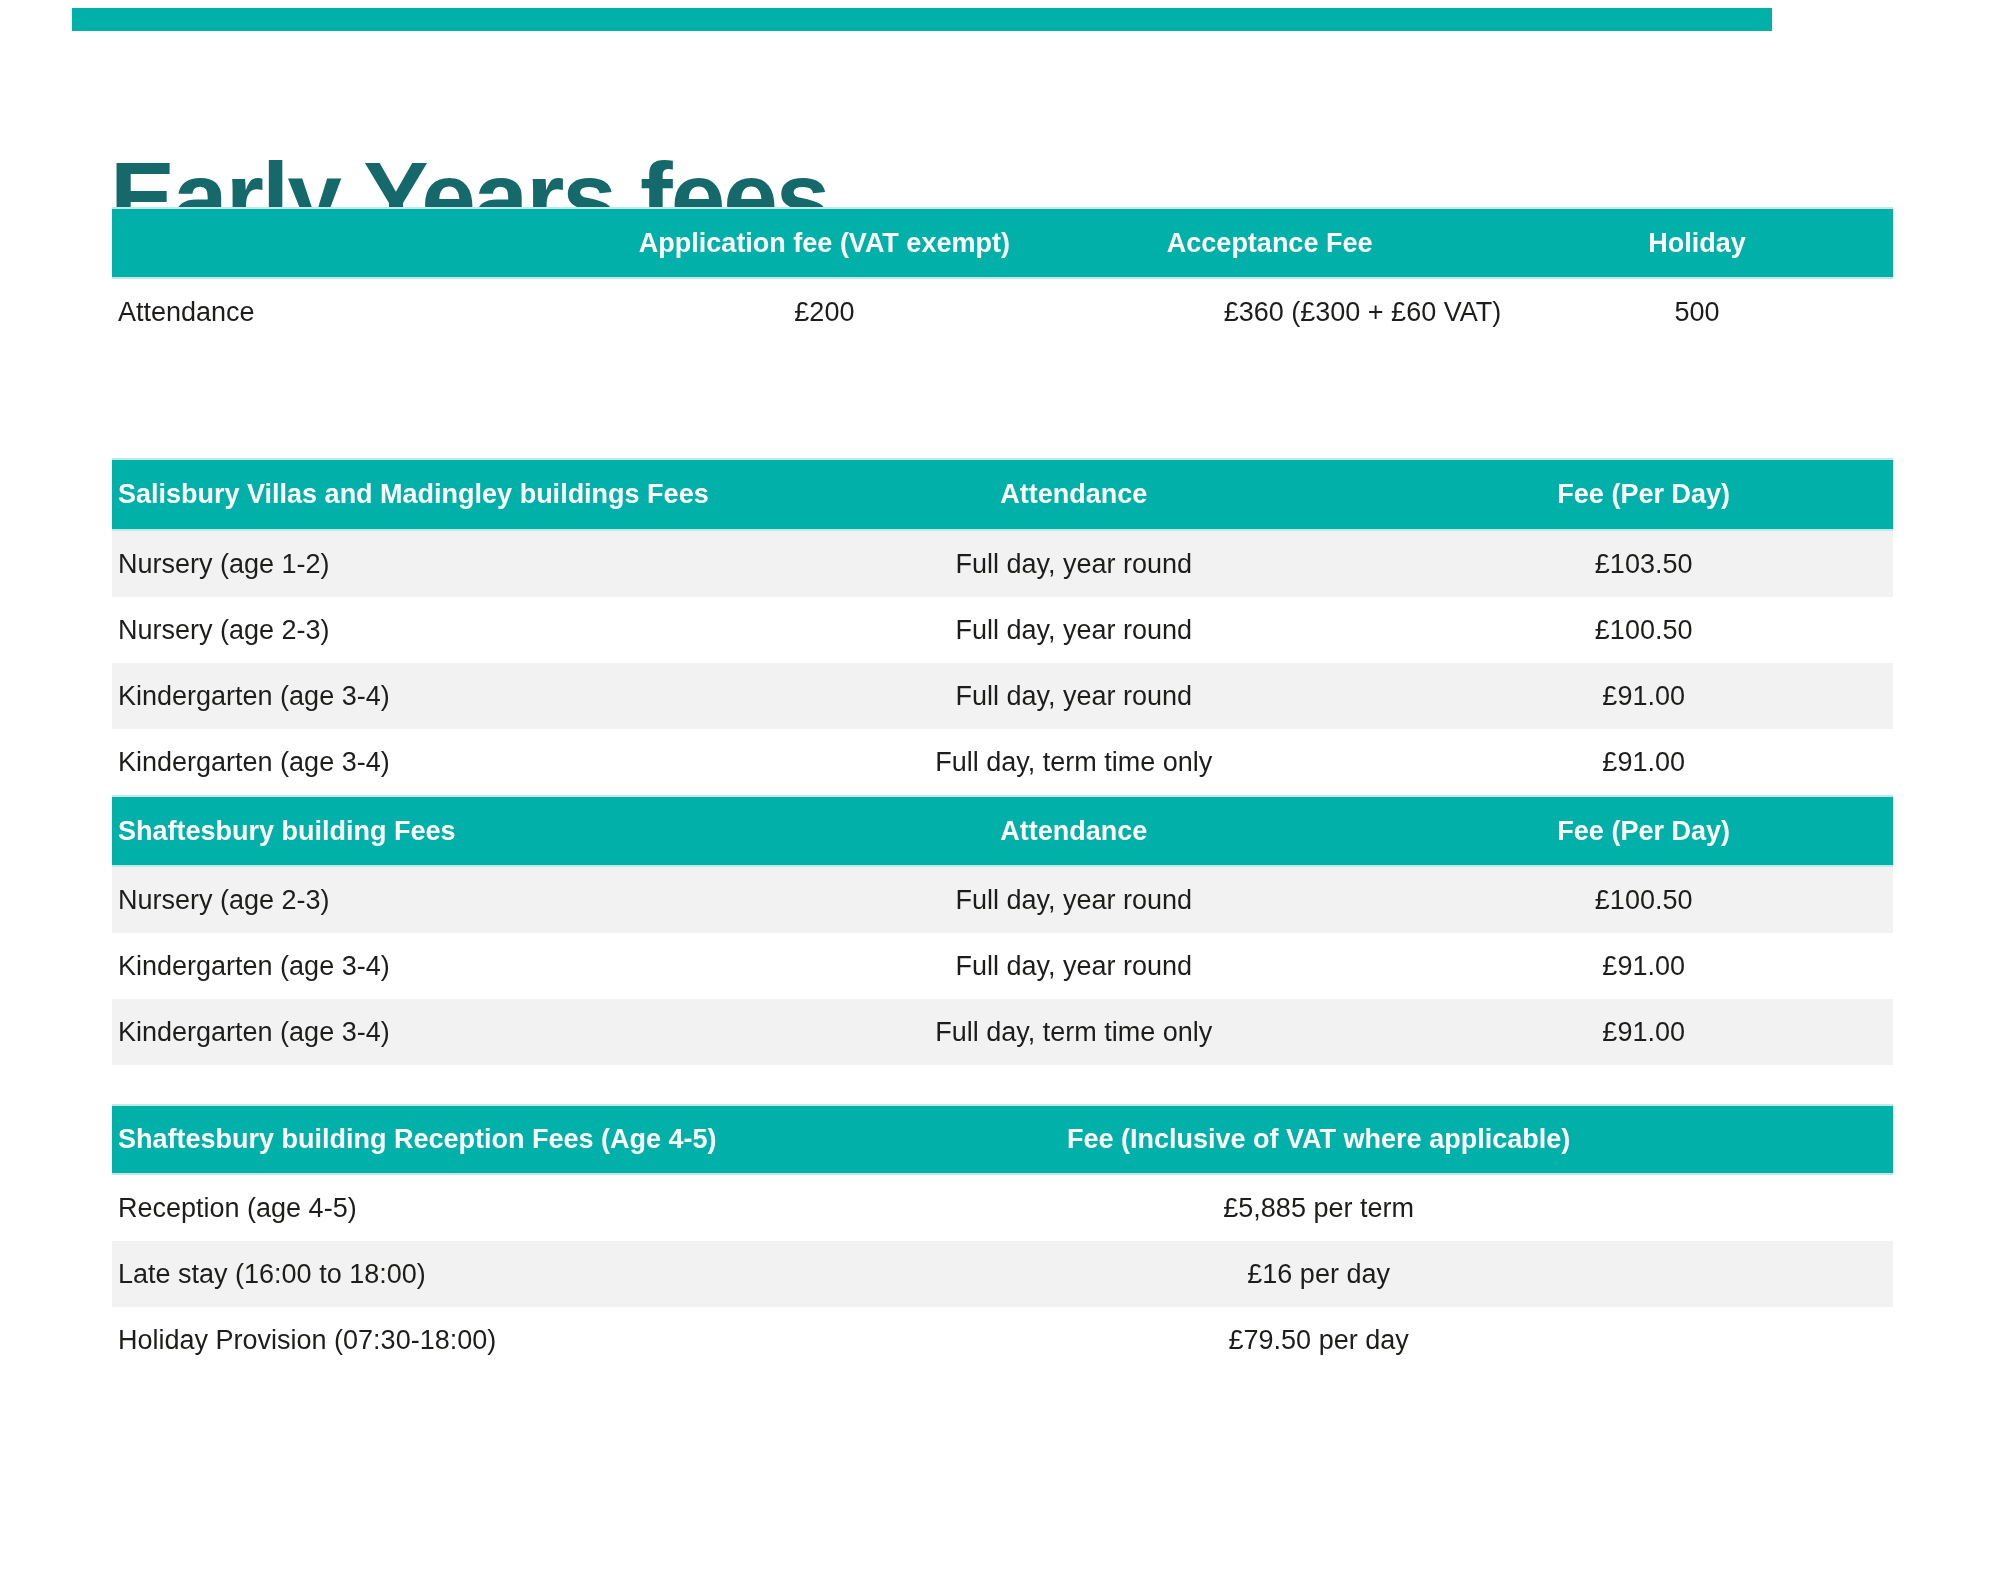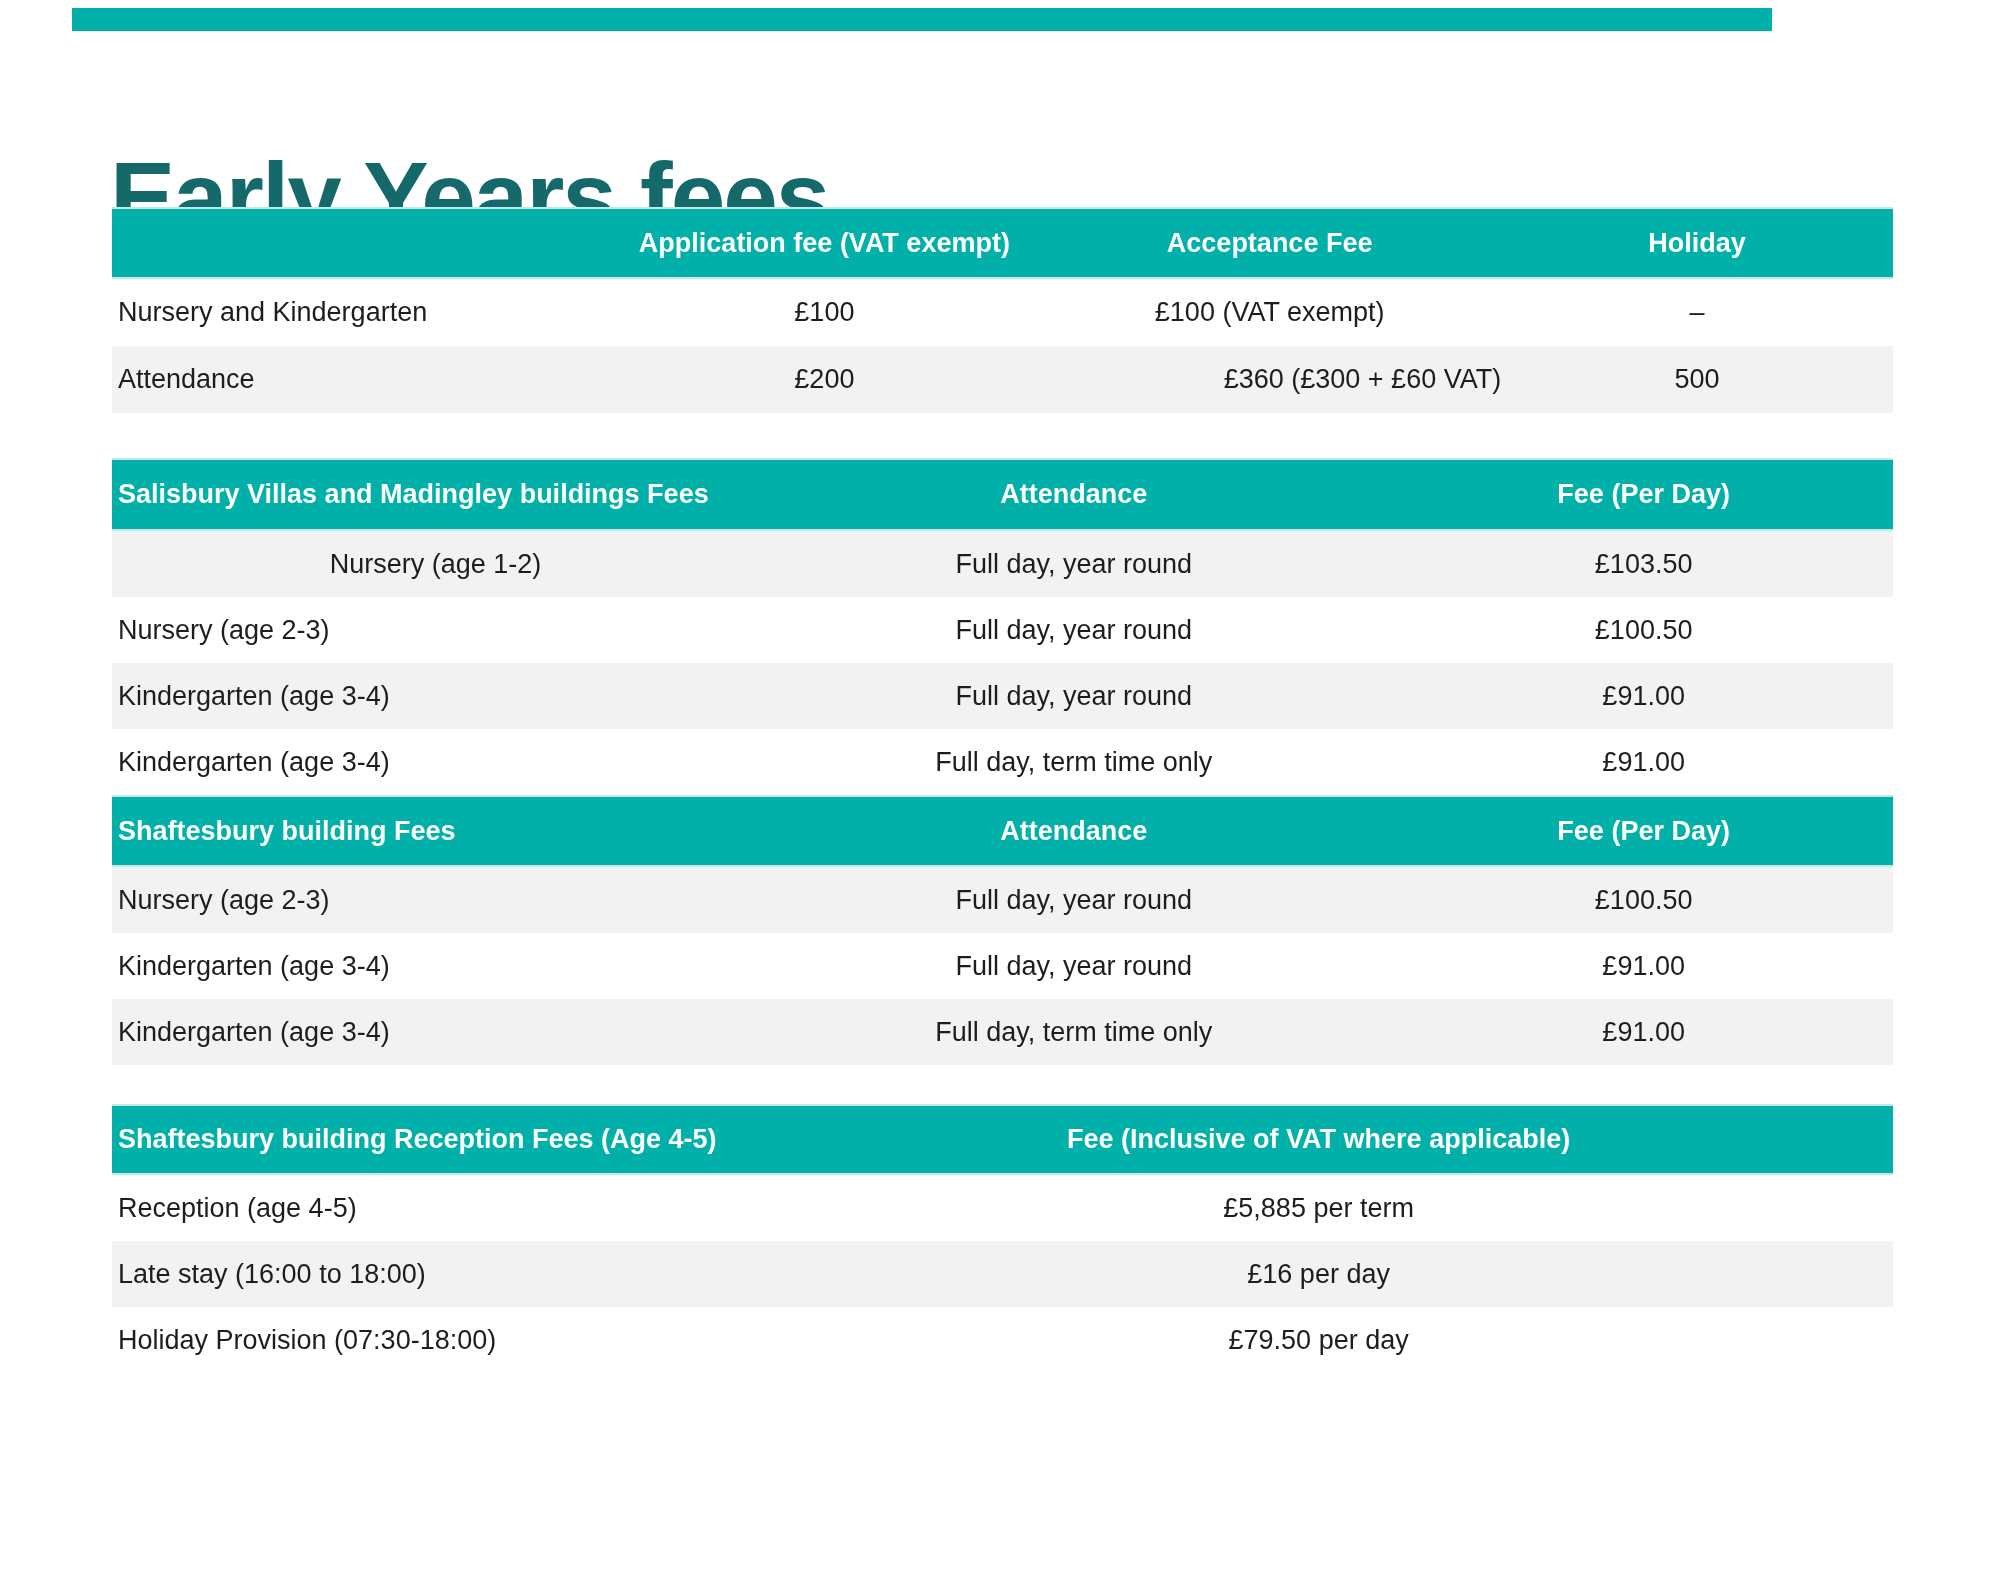--- a/index.html
+++ b/index.html
@@ -89,26 +89,20 @@
         <thead>
           <tr>
             <th class="first" style="text-align: left;"></th>
             <th class="" style="text-align: center;">Application fee (VAT exempt)</th>
             <th class="" style="text-align: center;">Acceptance Fee</th>
             <th class="" style="text-align: center;">Holiday</th>
           </tr>
         </thead>
         <tbody>
           <tr>
-            <td class="first" style="text-align: left;">Nursery and Kindergarten</td>
-            <td class="" style="text-align: center;">£100</td>
-            <td class="" style="text-align: center;">£100 (VAT exempt)</td>
-            <td class="" style="text-align: center;">–</td>
-          </tr>
-          <tr>
             <td class="first" style="text-align: left;">Attendance</td>
             <td class="" style="text-align: center;">£200</td>
             <td class="" style="text-align: right;">£360 (£300 + £60 VAT)</td>
             <td class="" style="text-align: center;">500</td>
           </tr>
         </tbody>
       </table>
       <table class="fees-table t1 stripe-odd" style="top: 458px;">
         <colgroup>
           <col style="width: 36%;">
@@ -117,21 +111,21 @@
         </colgroup>
         <thead>
           <tr>
             <th class="first" style="text-align: left;">Salisbury Villas and Madingley buildings Fees</th>
             <th class="" style="text-align: center;">Attendance</th>
             <th class="" style="text-align: center;">Fee (Per Day)</th>
           </tr>
         </thead>
         <tbody>
           <tr>
-            <td class="first" style="text-align: center;">Nursery (age 1-2)</td>
+            <td class="first" style="text-align: left;">Nursery (age 1-2)</td>
             <td class="" style="text-align: center;">Full day, year round</td>
             <td class="" style="text-align: center;">£103.50</td>
           </tr>
           <tr>
             <td class="first" style="text-align: left;">Nursery (age 2-3)</td>
             <td class="" style="text-align: center;">Full day, year round</td>
             <td class="" style="text-align: center;">£100.50</td>
           </tr>
           <tr>
             <td class="first" style="text-align: left;">Kindergarten (age 3-4)</td>

